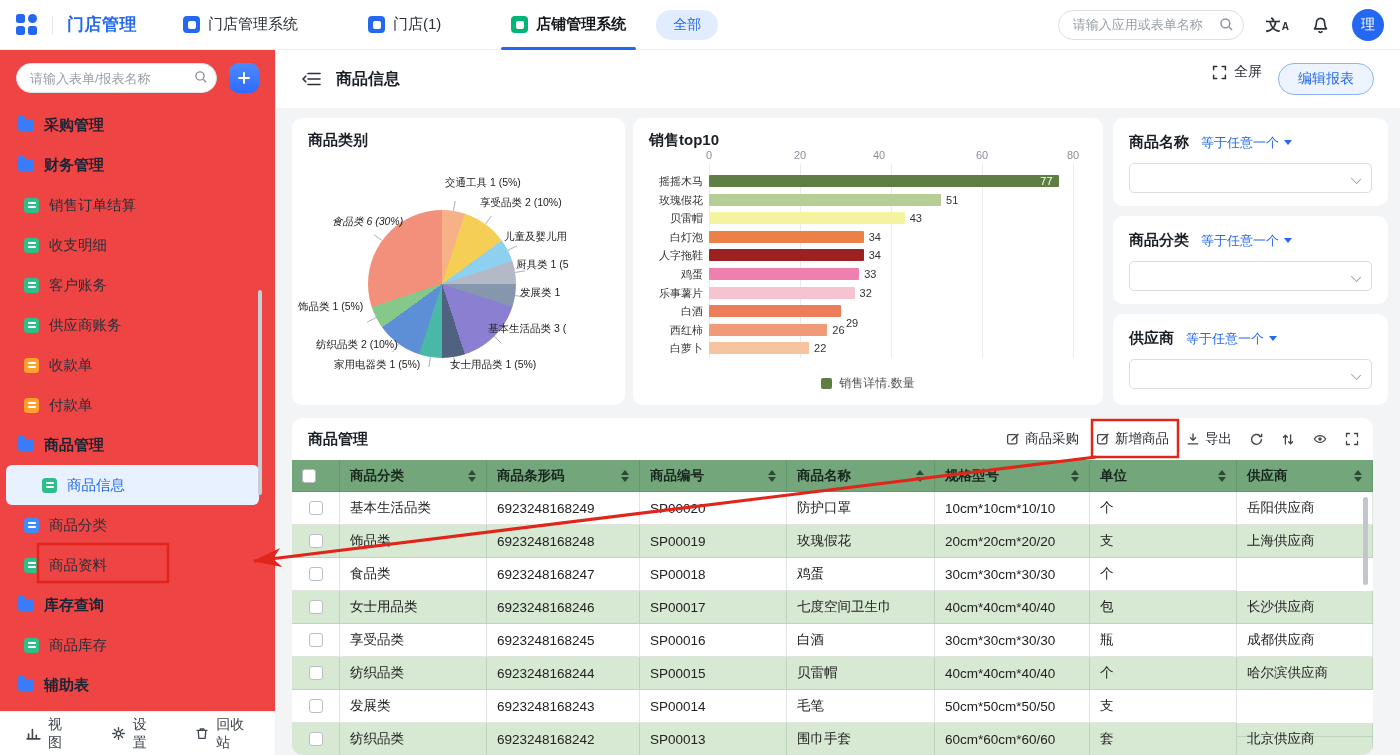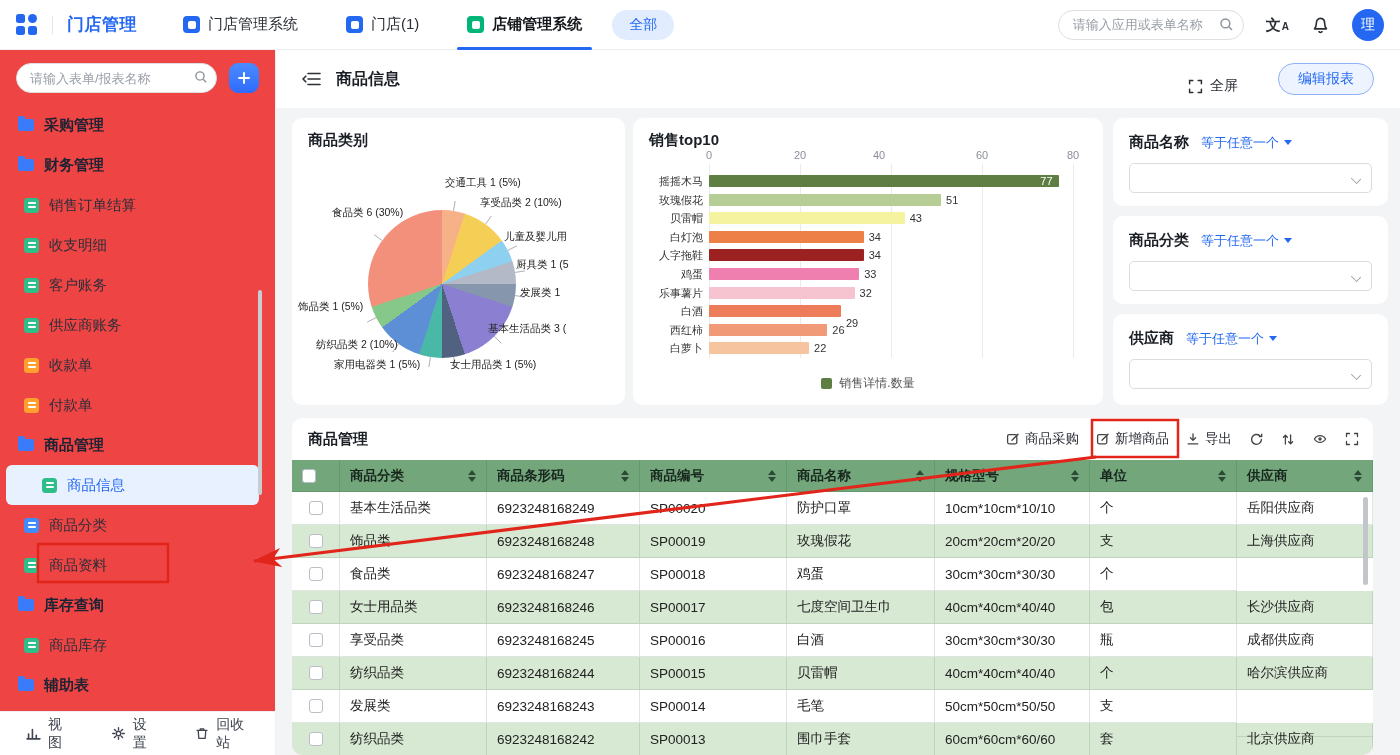--- a/index.html
+++ b/index.html
@@ -7,21 +7,21 @@
   body{font-family:"Liberation Sans","DejaVu Sans",sans-serif}
   .page{position:relative;width:1400px;height:755px;background:#f2f4f6;overflow:hidden}
 
   
   .topbar{position:absolute;left:0;top:0;width:1400px;height:50px;background:#fff;border-bottom:1px solid #ebedf0;display:flex;align-items:center;padding:0 16px;z-index:5}
   .grid-icon{width:22px;height:22px;display:grid;grid-template-columns:9px 9px;grid-template-rows:9px 9px;gap:3px;cursor:pointer}
   .grid-icon b{background:#2468f2;border-radius:2.5px}
   .grid-icon b:nth-child(2){border-radius:50%}
   .tb-divider{width:1px;height:18px;background:#e3e6ea;margin:0 14px}
   .app-title{color:#2468f2;font-size:17px;font-weight:700;letter-spacing:.5px}
-  .tabs{display:flex;align-items:center;height:50px;margin-left:46px;gap:48px}
+  .tabs{display:flex;align-items:center;height:50px;margin-left:46px;gap:70px}
   .tab{position:relative;display:flex;align-items:center;gap:8px;height:50px;font-size:15px;color:#2b2f36;cursor:pointer;white-space:nowrap}
   .tab .tabico{width:17px;height:17px;border-radius:4px;position:relative}
   .tab .tabico::after{content:"";position:absolute;left:4.5px;top:4.5px;width:8px;height:8px;background:#fff;border-radius:2px}
   .tab.active{font-weight:700;color:#14171c}
   .tab.active::after{content:"";position:absolute;left:-10px;right:-10px;bottom:0;height:3px;background:#2468f2;border-radius:2px}
   .pill{margin-left:30px;background:#e1edff;color:#2468f2;font-size:14px;padding:6px 17px;border-radius:16px;cursor:pointer}
   .tb-right{margin-left:auto;display:flex;align-items:center;gap:22px}
   .tb-search{position:relative}
   .tb-search input{width:186px;height:30px;border:1px solid #dcdfe3;border-radius:16px;padding:0 30px 0 14px;font-size:13px;color:#333;outline:none;background:#fff}
   .tb-search input::placeholder{color:#9aa0a8}
@@ -52,21 +52,21 @@
   .ico-doc.green{background:#2fbd8a}
   .ico-doc.orange{background:#ff9f2e}
   .ico-doc.blue{background:#3f8cff}
   .sb-scrollbar{position:absolute;right:13px;top:240px;width:4px;height:205px;background:#c8cdd4;border-radius:2px;cursor:pointer}
   .sb-bottom{position:absolute;left:0;bottom:0;width:100%;height:44px;border-top:1px solid #eef0f2;display:flex;align-items:center;gap:42px;padding:0 26px;background:#fff}
   .sb-bitem{display:flex;align-items:center;gap:7px;font-size:14px;color:#3f454e;cursor:pointer}
 
   
   .main-head{position:absolute;left:276px;top:50px;width:1124px;height:58px;background:#fff;display:flex;align-items:center;padding:0 26px}
   .mh-title{font-size:16px;font-weight:700;color:#1b1f26;margin-left:15px}
-  .mh-right{margin-left:auto;display:flex;align-items:flex-end;gap:40px}
+  .mh-right{margin-left:auto;display:flex;align-items:flex-start;gap:16px}
   .mh-full{display:flex;align-items:center;gap:7px;font-size:14px;color:#2b2f36;cursor:pointer}
   .mh-edit{height:32px;padding:0 19px;border:1px solid #8fb3f7;border-radius:16px;background:#eef4ff;color:#2468f2;font-size:14px;display:flex;align-items:center;cursor:pointer}
 
   .card{position:absolute;background:#fff;border-radius:10px}
   .card-title{position:absolute;left:16px;top:13px;font-size:15px;font-weight:700;color:#1b1f26}
 
   
   .card-pie{left:292px;top:118px;width:333px;height:287px;overflow:hidden}
   .pie{position:absolute;left:76px;top:92px;width:148px;height:148px;border-radius:50%}
   .pie-label{position:absolute;font-size:10.5px;color:#222;white-space:nowrap}
@@ -308,21 +308,21 @@
         <line x1="223.08893720404018" y1="154.4238495870229" x2="232.96582060999157" y2="152.85950493662057" stroke="#aab0b8" stroke-width="1"></line>
         <line x1="223.0889372040402" y1="177.576150412977" x2="232.96582060999157" y2="179.1404950633793" stroke="#aab0b8" stroke-width="1"></line>
         <line x1="202.32590180780448" y1="218.32590180780454" x2="209.39696961966996" y2="225.39696961967002" stroke="#aab0b8" stroke-width="1"></line>
         <line x1="161.57615041297717" y1="239.08893720404018" x2="163.1404950633795" y2="248.96582060999157" stroke="#aab0b8" stroke-width="1"></line>
         <line x1="138.423849587023" y1="239.0889372040402" x2="136.8595049366207" y2="248.96582060999157" stroke="#aab0b8" stroke-width="1"></line>
         <line x1="106.50389133035702" y1="225.86725758374612" x2="100.62603880743228" y2="233.9574275274956" stroke="#aab0b8" stroke-width="1"></line>
         <line x1="84.06551721006076" y1="199.59529698072643" x2="75.15545196817708" y2="204.1352019781219" stroke="#aab0b8" stroke-width="1"></line>
       </svg>
     <div class="pie" id="pie" style="background: conic-gradient(from 252deg, rgb(242, 144, 123) 0%, rgb(242, 144, 123) 30%, rgb(247, 177, 134) 30%, rgb(247, 177, 134) 35%, rgb(245, 207, 85) 35%, rgb(245, 207, 85) 45%, rgb(142, 208, 239) 45%, rgb(142, 208, 239) 50%, rgb(179, 185, 198) 50%, rgb(179, 185, 198) 55%, rgb(133, 150, 173) 55%, rgb(133, 150, 173) 60%, rgb(138, 127, 208) 60%, rgb(138, 127, 208) 75%, rgb(80, 98, 127) 75%, rgb(80, 98, 127) 80%, rgb(73, 184, 166) 80%, rgb(73, 184, 166) 85%, rgb(92, 143, 214) 85%, rgb(92, 143, 214) 95%, rgb(134, 199, 138) 95%, rgb(134, 199, 138) 100%);"></div>
     <div id="pie-labels">
-        <div class="pie-label" style="left: 40px; top: 88px;">食品类 6 (30%)</div>
+        <div class="pie-label" style="left: 40px; top: 97px; font-style: italic;">食品类 6 (30%)</div>
         <div class="pie-label" style="left: 153px; top: 58px;">交通工具 1 (5%)</div>
         <div class="pie-label" style="left: 188px; top: 78px;">享受品类 2 (10%)</div>
         <div class="pie-label" style="left: 212px; top: 112px;">儿童及婴儿用</div>
         <div class="pie-label" style="left: 224px; top: 140px;">厨具类 1 (5</div>
         <div class="pie-label" style="left: 228px; top: 168px;">发展类 1</div>
         <div class="pie-label" style="left: 196px; top: 204px;">基本生活品类 3 (</div>
         <div class="pie-label" style="left: 158px; top: 240px;">女士用品类 1 (5%)</div>
         <div class="pie-label" style="left: 42px; top: 240px;">家用电器类 1 (5%)</div>
         <div class="pie-label" style="left: 24px; top: 220px;">纺织品类 2 (10%)</div>
         <div class="pie-label" style="left: 6px; top: 182px;">饰品类 1 (5%)</div>

